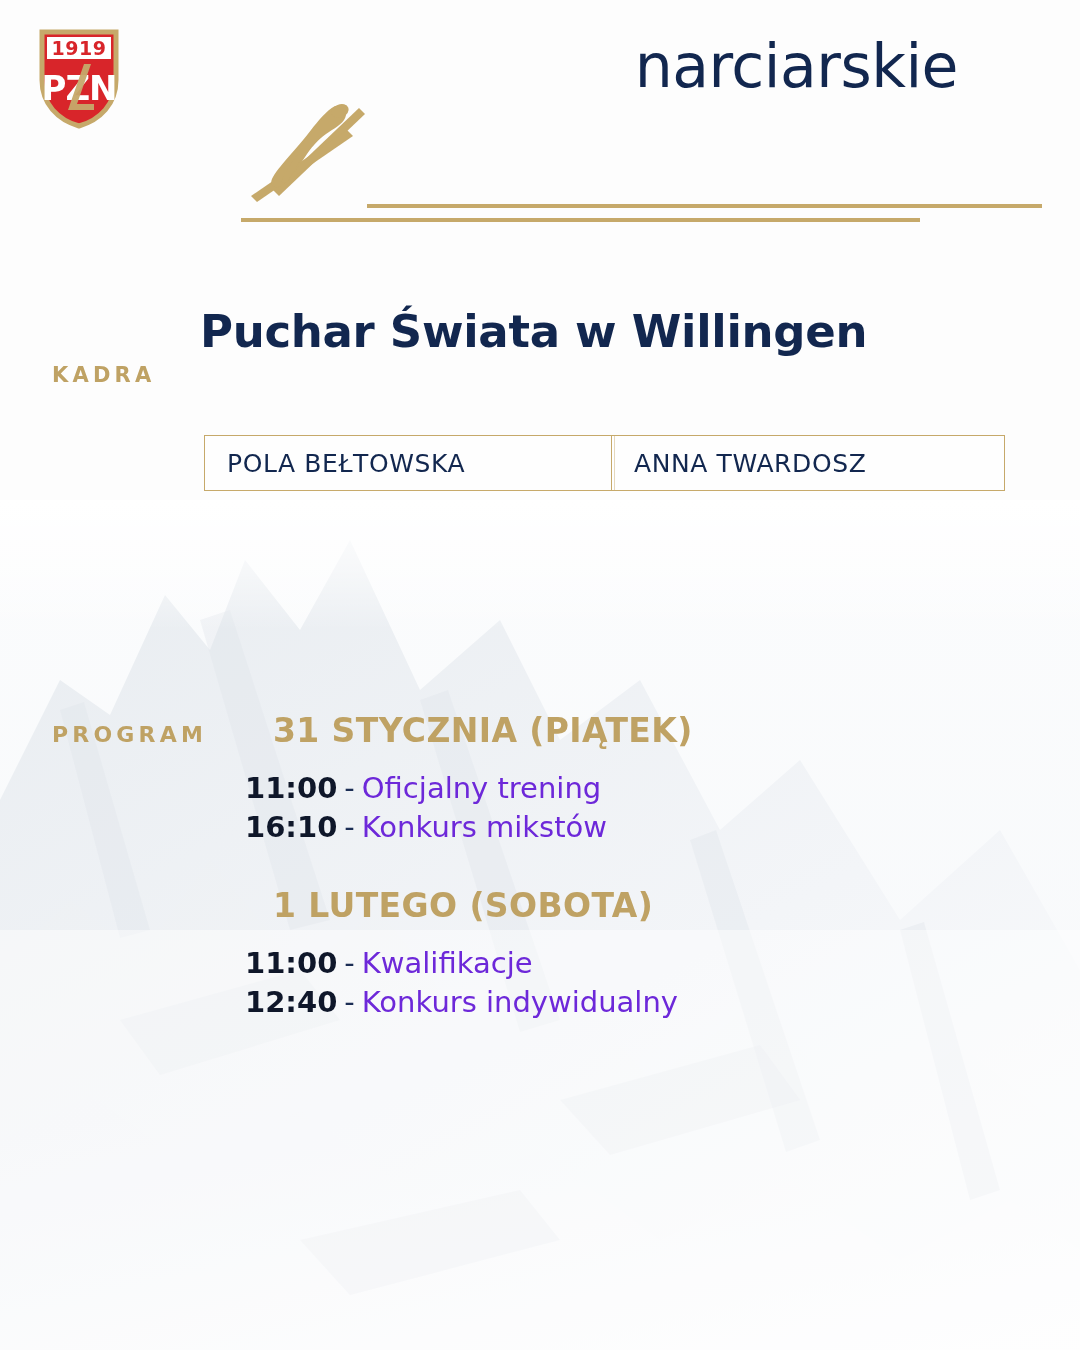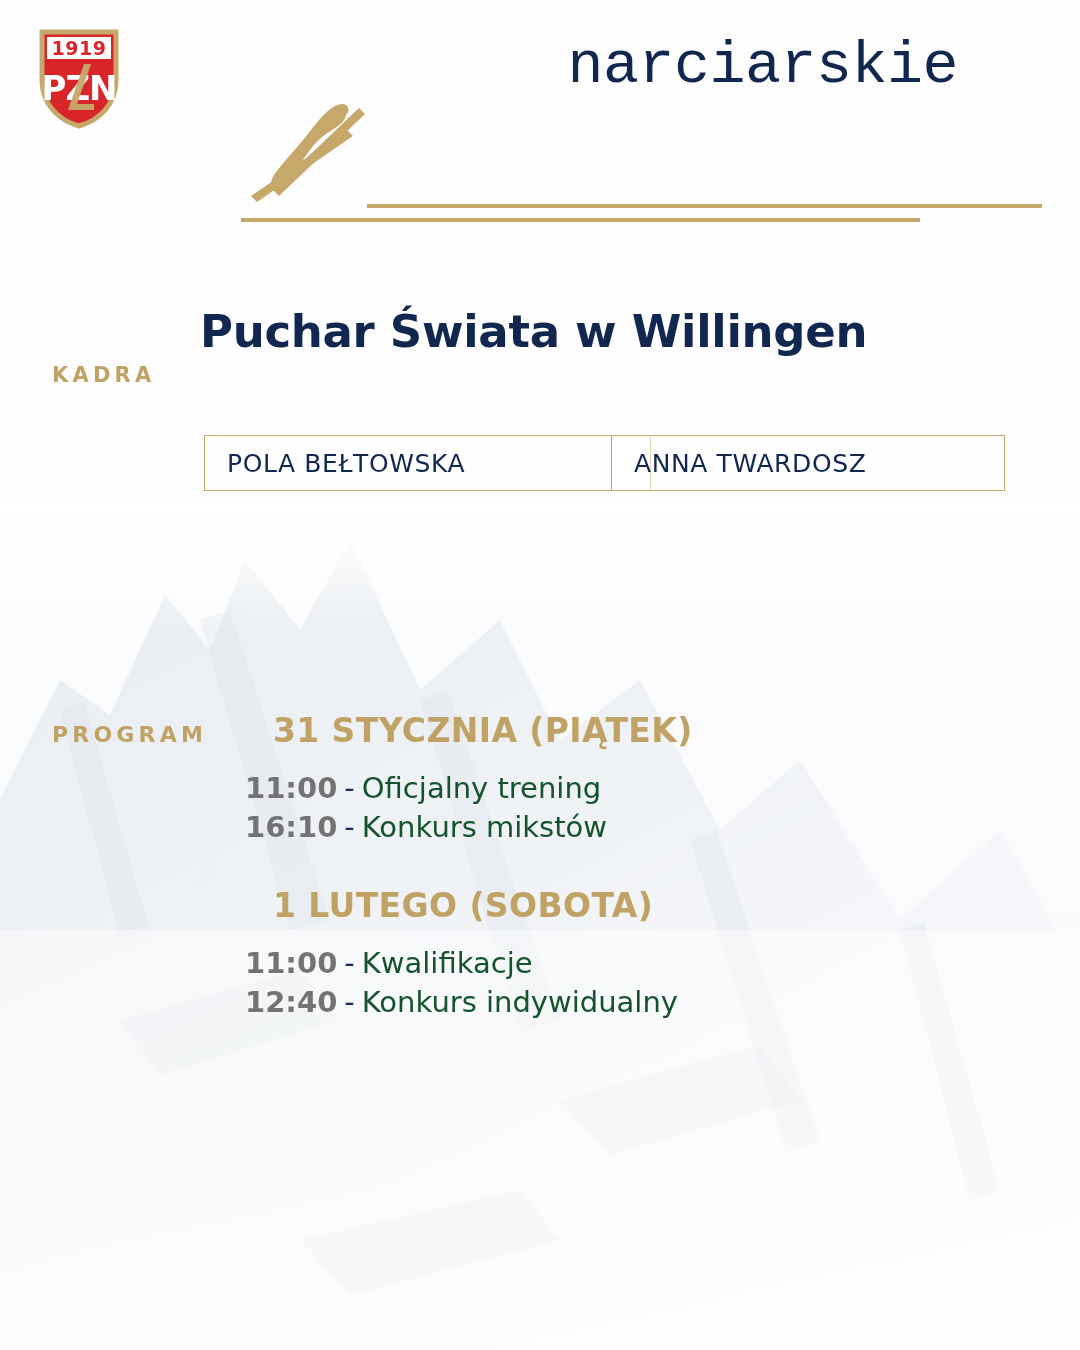--- a/index.html
+++ b/index.html
@@ -73,21 +73,21 @@
     width: 620px;
     text-align: right;
     color: #12274f;
     font-size: 60px;
     line-height: 1.08;
     font-weight: 400;
     letter-spacing: -0.5px;
     font-family: "DejaVu Sans", sans-serif;
   }
   .headline .l1 { display: block; }
-  .headline .l2 { display: block; font-family: Liberation Mono, monospace; }
+  .headline .l2 { display: block; }
 
   
   .jumper {
     position: absolute;
     left: 243px;
     top: 100px;
     width: 130px;
     height: 105px;
   }
   .jumper svg { display: block; width: 130px; height: 105px; }
@@ -159,21 +159,21 @@
     align-items: center;
     padding-left: 22px;
   }
   .name-box .txt {
     color: #12274f;
     font-size: 25px;
     letter-spacing: 0.6px;
     font-family: "DejaVu Sans", sans-serif;
     white-space: nowrap;
   }
-  .name-box.b1 { left: 0;   width: 447px; }
+  .name-box.b1 { left: 0;   width: 411px; }
   .name-box.b2 { left: 407px; width: 394px; }
 
   
   .program {
     position: absolute;
     left: 0;
     top: 712px;
     width: 1080px;
     z-index: 3;
   }
@@ -209,30 +209,30 @@
     display: flex;
     align-items: baseline;
     font-size: 29px;
     line-height: 1.35;
     color: #1b2d54;
     font-family: "DejaVu Sans", sans-serif;
     white-space: nowrap;
   }
   .session .time {
     font-weight: 700;
-    color: #737373;
+    color: #0f172a;
   }
   .session .dash {
     font-weight: 400;
     color: #1b2d54;
     margin: 0 7px;
   }
   .session .desc {
     font-weight: 400;
-    color: #14532d;
+    color: #6d28d9;
   }
 </style>
 </head>
 <body>
 
 <div class="poster">
 
   <div class="bg-photo">
     <svg viewBox="0 0 1080 850" preserveAspectRatio="none" aria-hidden="true">
       <defs>

